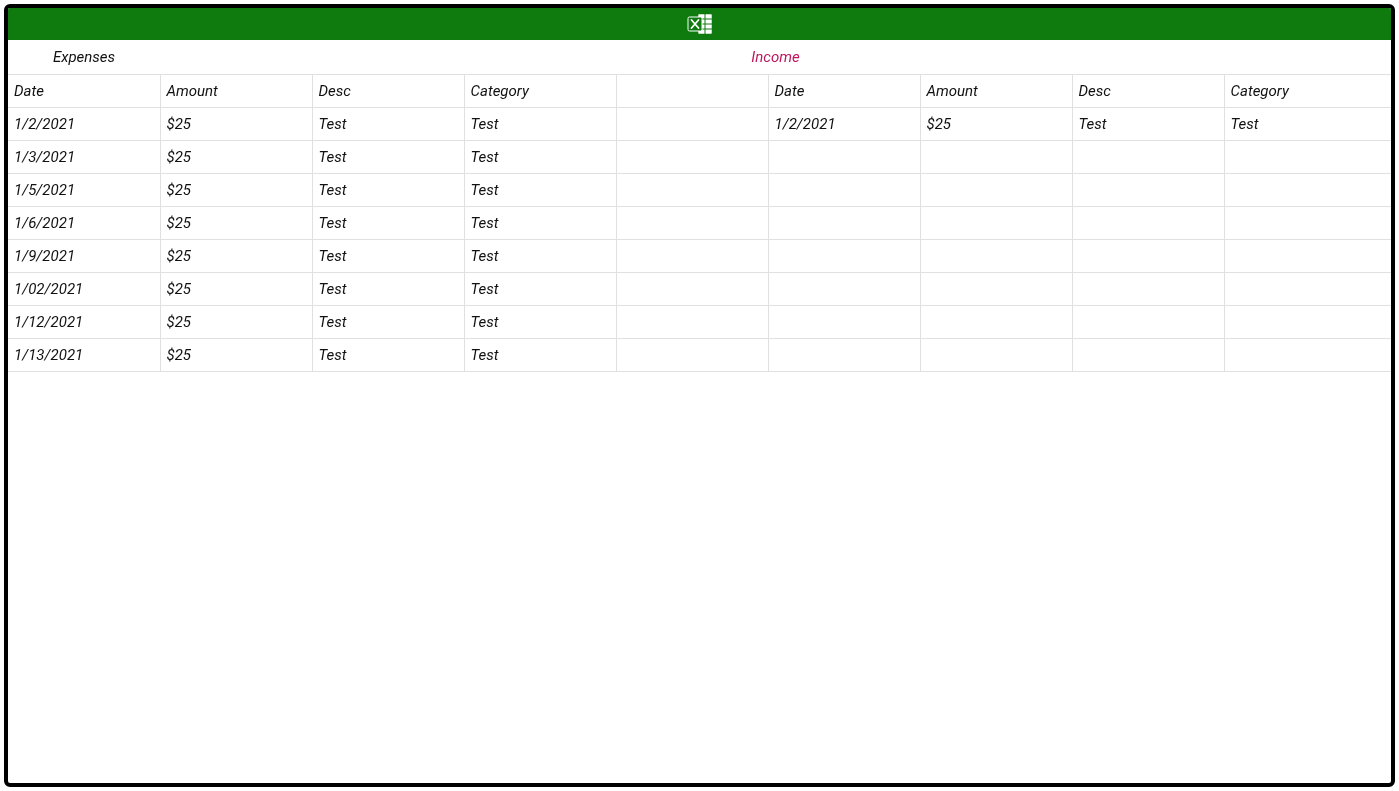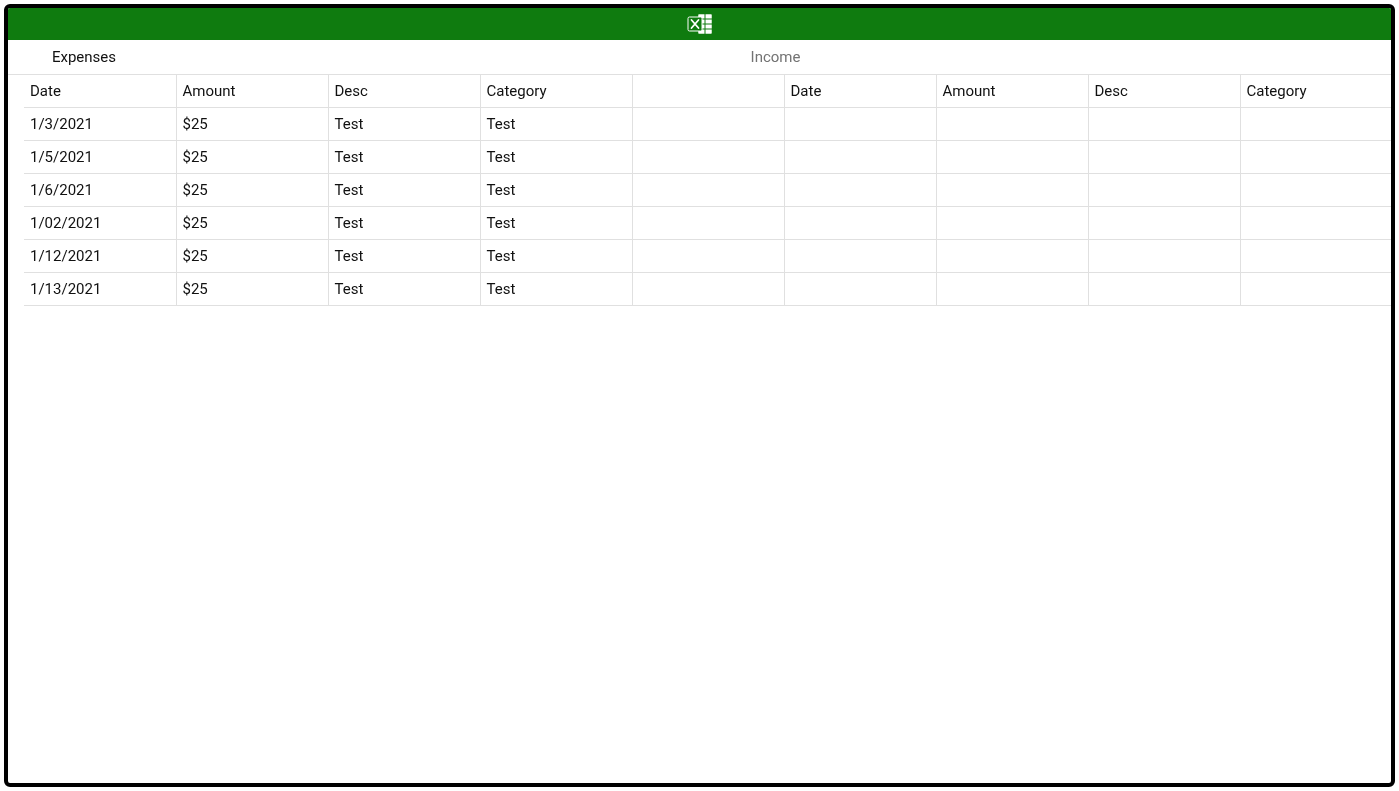--- a/index.html
+++ b/index.html
@@ -14,20 +14,21 @@
     }
     .frame {
       width: 1391px;
       height: 783px;
       border: 4px solid #000000;
       border-radius: 6px;
       background: #ffffff;
       display: flex;
       flex-direction: column;
       overflow: hidden;
+      font-style: italic;
     }
     .titlebar {
       background: #0f7b0f;
       height: 32px;
       width: 100%;
       display: flex;
       align-items: center;
       justify-content: center;
     }
     .excel-icon {
@@ -47,26 +48,25 @@
       text-align: center;
       padding: 8px 0;
       font-size: 15px;
       color: #111;
     }
     .subheader-right {
       flex: 1;
       text-align: center;
       padding: 8px 0;
       font-size: 15px;
-      color: #737373;
+      color: #be185d;
     }
     .grid {
       flex: 1;
       overflow: auto;
-      padding-left: 16px;
     }
     table {
       width: 100%;
       border-collapse: collapse;
       table-layout: fixed;
     }
     th, td {
       border: 1px solid #e0e0e0;
       border-left: none;
       padding: 7px 6px;
@@ -143,20 +143,31 @@
           <th>Category</th>
           <th></th>
           <th>Date</th>
           <th>Amount</th>
           <th>Desc</th>
           <th>Category</th>
         </tr>
       </thead>
       <tbody id="tbody">
           <tr>
+            <td>1/2/2021</td>
+            <td>$25</td>
+            <td>Test</td>
+            <td>Test</td>
+            <td></td>
+            <td>1/2/2021</td>
+            <td>$25</td>
+            <td>Test</td>
+            <td>Test</td>
+          </tr>
+          <tr>
             <td>1/3/2021</td>
             <td>$25</td>
             <td>Test</td>
             <td>Test</td>
             <td></td>
             <td></td>
             <td></td>
             <td></td>
             <td></td>
           </tr>
@@ -166,20 +177,31 @@
             <td>Test</td>
             <td>Test</td>
             <td></td>
             <td></td>
             <td></td>
             <td></td>
             <td></td>
           </tr>
           <tr>
             <td>1/6/2021</td>
+            <td>$25</td>
+            <td>Test</td>
+            <td>Test</td>
+            <td></td>
+            <td></td>
+            <td></td>
+            <td></td>
+            <td></td>
+          </tr>
+          <tr>
+            <td>1/9/2021</td>
             <td>$25</td>
             <td>Test</td>
             <td>Test</td>
             <td></td>
             <td></td>
             <td></td>
             <td></td>
             <td></td>
           </tr>
           <tr>

